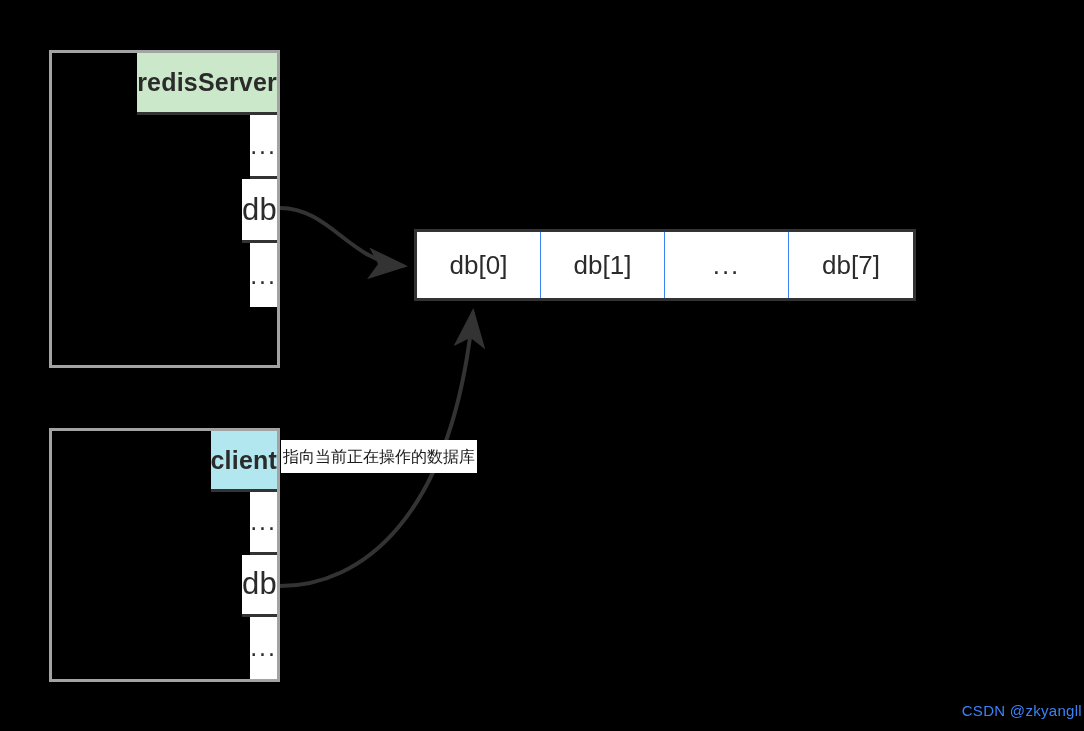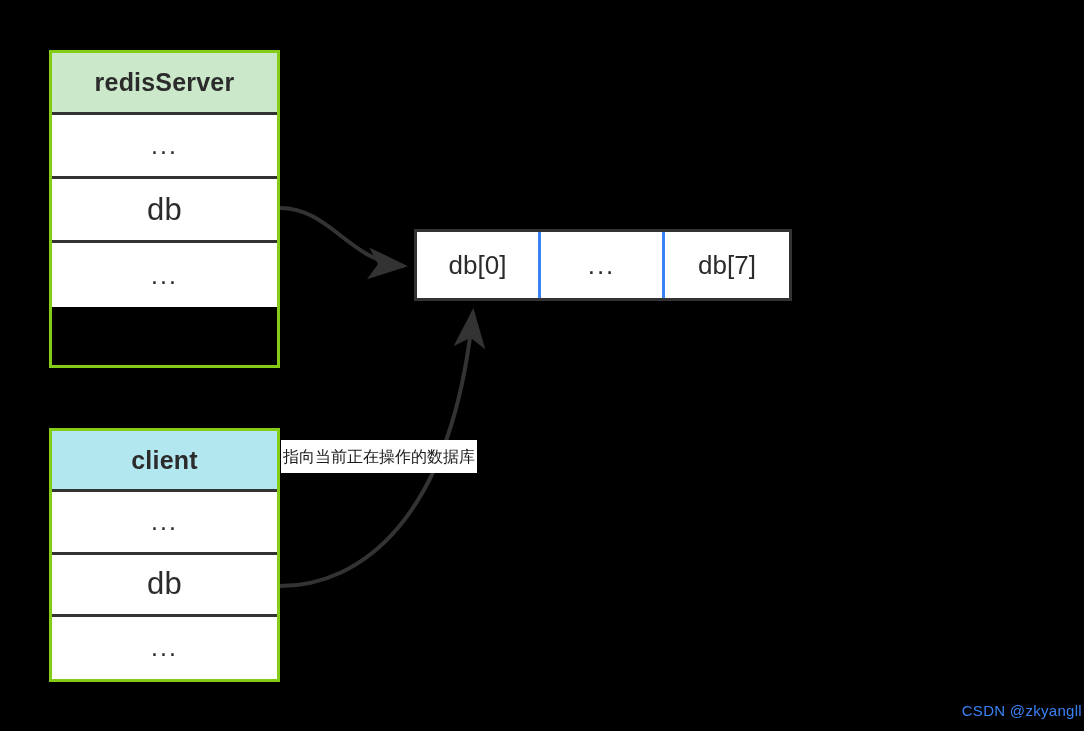--- a/index.html
+++ b/index.html
@@ -13,24 +13,25 @@
     height: 731px;
     background: #000000;
     overflow: hidden;
     font-family: "Liberation Sans", "DejaVu Sans", sans-serif;
   }
 
   
   .struct-box {
     position: absolute;
     box-sizing: border-box;
-    border: 3px solid #84cc16;
+    border: 3px solid #a3a3a3;
     background: #000000;
     display: flex;
     flex-direction: column;
+    align-items: flex-end;
   }
   .struct-row {
     box-sizing: border-box;
     background: #ffffff;
     border-bottom: 3px solid #333333;
     display: flex;
     align-items: center;
     justify-content: center;
     color: #2b2b2b;
     font-size: 31px;
@@ -76,21 +77,21 @@
     box-sizing: border-box;
     border: 3px solid #333333;
     background: #333333;
     display: flex;
   }
   .db-cell {
     box-sizing: border-box;
     width: 124px;
     height: 100%;
     background: #ffffff;
-    border-right: 3px solid #3b82f6;
+    border-right: 1px solid #3b82f6;
     display: flex;
     align-items: center;
     justify-content: center;
     color: #2b2b2b;
     font-size: 26px;
   }
   .db-cell:last-child { border-right: none; }
   .db-cell.ellipsis { font-size: 26px; letter-spacing: 2px; }
 
   
@@ -140,20 +141,21 @@
 
   <div id="client-box" class="struct-box">
     <div class="struct-row header" style="background:#b3e7ef;">client</div>
     <div class="struct-row ellipsis">...</div>
     <div class="struct-row">db</div>
     <div class="struct-row ellipsis">...</div>
   </div>
 
   <div id="db-array">
     <div class="db-cell">db[0]</div>
+    <div class="db-cell">db[1]</div>
     <div class="db-cell ellipsis">...</div>
     <div class="db-cell">db[7]</div>
   </div>
 
   <svg id="arrow-layer" viewBox="0 0 1084 731">
     <defs>
       <marker id="arrowhead-right" markerWidth="10" markerHeight="8" refX="9" refY="4" orient="auto" markerUnits="strokeWidth">
         <path d="M0,0 L10,4 L0,8 L2.5,4 Z" fill="#333333"></path>
       </marker>
       <marker id="arrowhead-up" markerWidth="10" markerHeight="8" refX="9" refY="4" orient="auto" markerUnits="strokeWidth">

